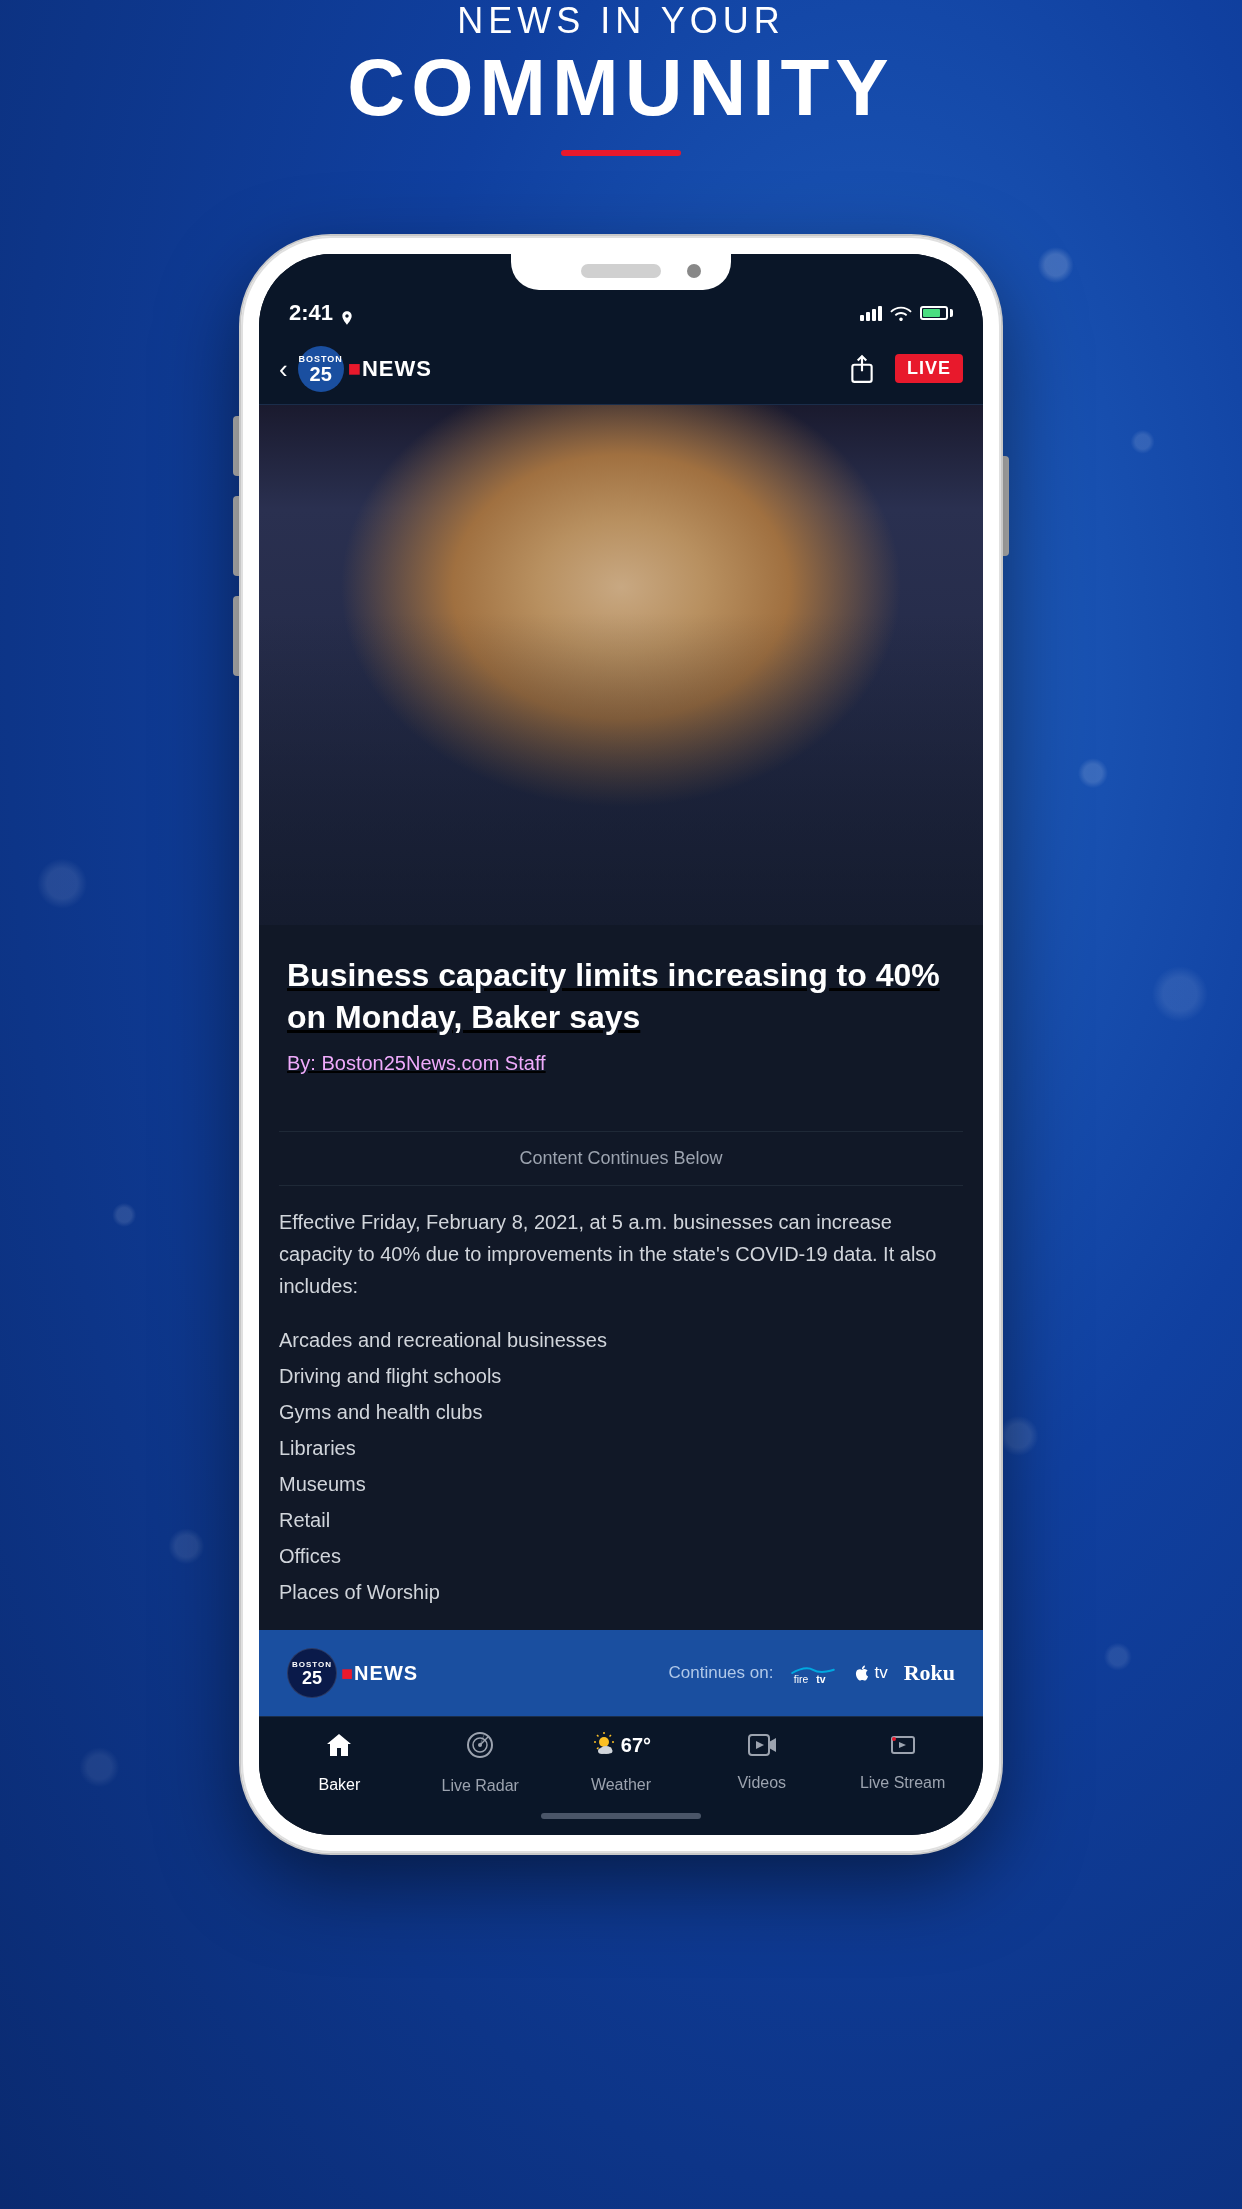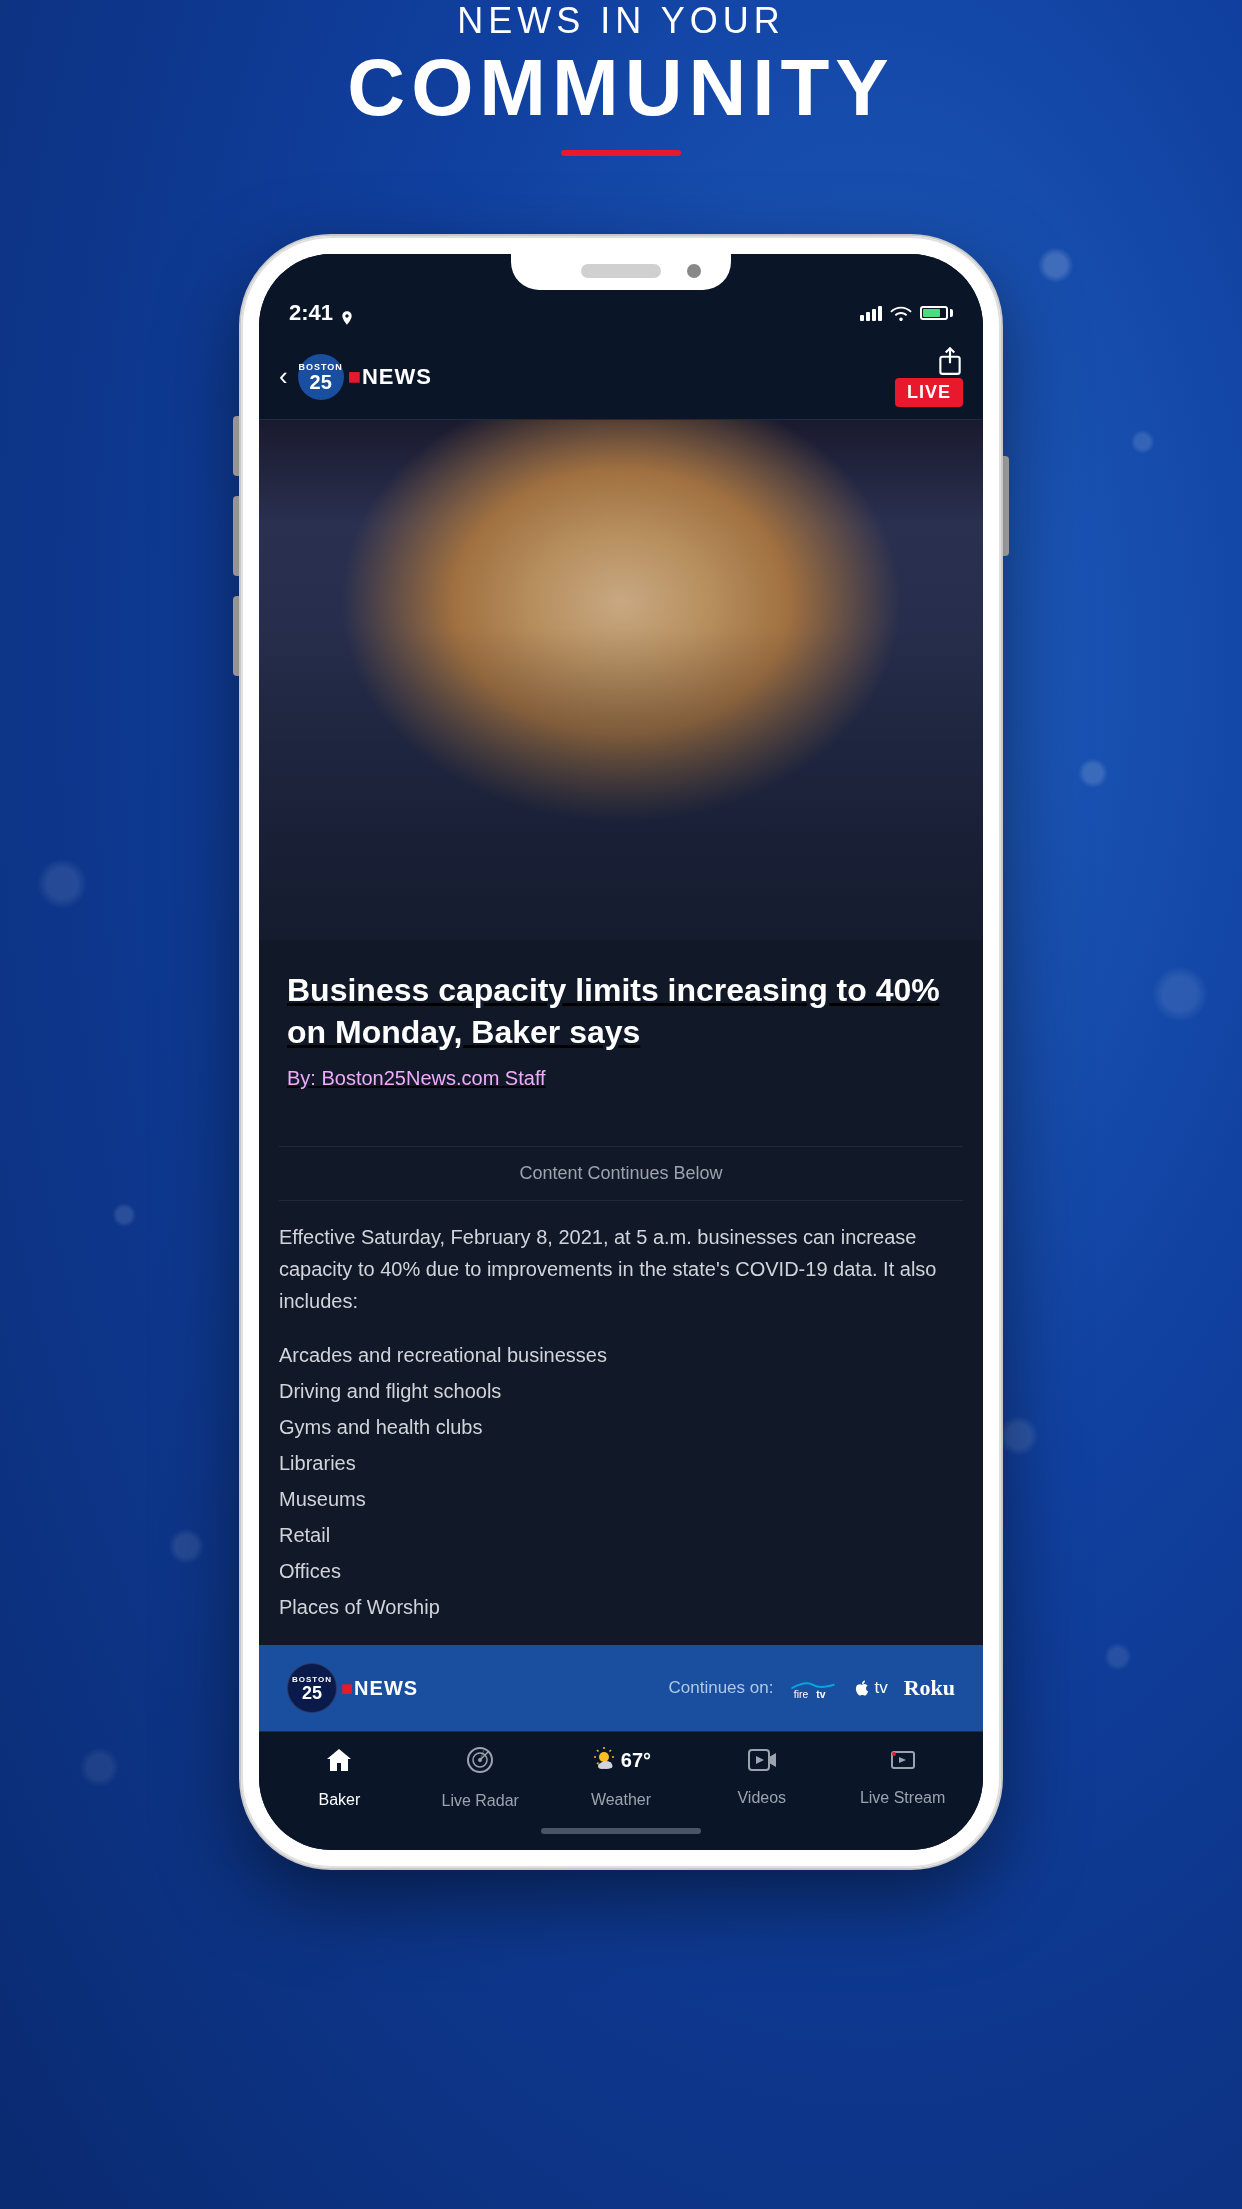--- a/index.html
+++ b/index.html
@@ -184,23 +184,22 @@
       font-size: 26px;
     }
     .news-logo {
       display: flex;
       align-items: center;
       gap: 0;
     }
 
     .header-right {
       display: flex;
-      align-items: flex-end;
-      gap: 2px;
-      flex-direction: column;
+      align-items: flex-start;
+      gap: 20px;
     }
     .live-badge {
       background: #e8192c;
       color: white;
       font-size: 18px;
       font-weight: 700;
       padding: 4px 12px;
       border-radius: 4px;
       letter-spacing: 1px;
     }
@@ -458,21 +457,21 @@
           <div style="position:absolute;top:0;left:0;right:0;bottom:0;background:linear-gradient(180deg,transparent 40%,rgba(17,24,39,0.7) 100%);"></div>
         </div>
 
         <div class="news-card">
           <div class="news-headline">Business capacity limits increasing to 40% on Monday, Baker says</div>
           <div class="news-byline">By: Boston25News.com Staff</div>
         </div>
 
         <div class="article-content">
           <div class="content-continues">Content Continues Below</div>
-          <div class="article-body">Effective Saturday, February 8, 2021, at 5 a.m. businesses can increase capacity to 40% due to improvements in the state's COVID-19 data. It also includes:</div>
+          <div class="article-body">Effective Friday, February 8, 2021, at 5 a.m. businesses can increase capacity to 40% due to improvements in the state's COVID-19 data. It also includes:</div>
           <div class="article-list">
             <div>Arcades and recreational businesses</div>
             <div>Driving and flight schools</div>
             <div>Gyms and health clubs</div>
             <div>Libraries</div>
             <div>Museums</div>
             <div>Retail</div>
             <div>Offices</div>
             <div>Places of Worship</div>
           </div>

